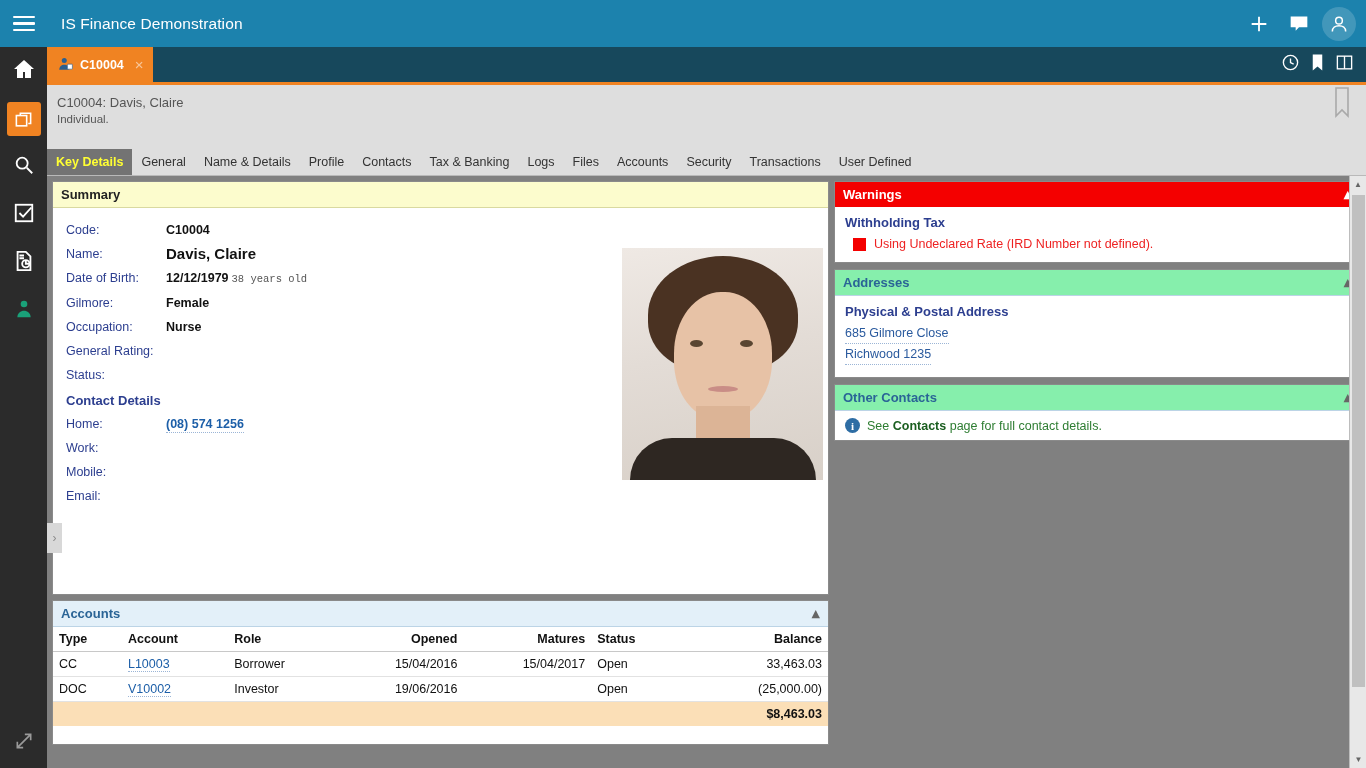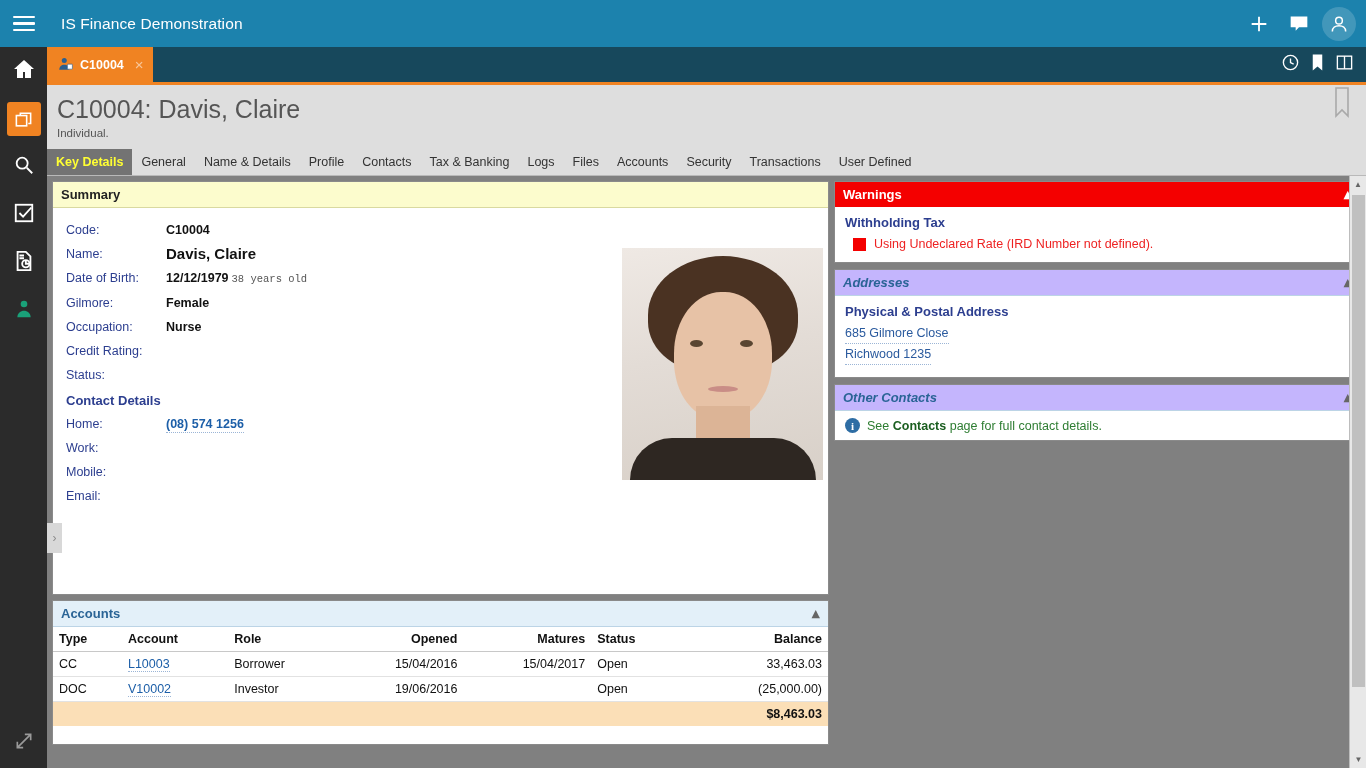--- a/index.html
+++ b/index.html
@@ -56,21 +56,21 @@
     gap: 7px; padding: 0 9px 0 11px; font-size: 12.5px; font-weight: bold;
   }
   .tab-close { color: rgba(255,255,255,.55); font-size: 15px; font-weight: normal; margin-left: 4px; }
   .tabbar-right { margin-left: auto; display: flex; align-items: center; gap: 8px; padding-right: 12px; height: 35px; }
 
   
   .page-head {
     position: absolute; left: 47px; top: 82px; width: 1319px; height: 67px;
     background: #dedede; border-top: 3px solid #f08322;
   }
-  .page-title { font-size: 25px; color: #555; margin: 10px 0 0 10px; font-weight: normal; }
+  .page-title { font-size: 13px; color: #555; margin: 10px 0 0 10px; font-weight: normal; }
   .page-sub { font-size: 11.5px; color: #555; margin: 3px 0 0 10px; }
   .ribbon { position: absolute; right: 14px; top: 2px; }
 
   
   .navtabs {
     position: absolute; left: 47px; top: 149px; width: 1319px; height: 27px;
     background: #dedede; display: flex; align-items: stretch;
     border-bottom: 1px solid #b9b9b9;
   }
   .navtab {
@@ -141,21 +141,21 @@
 
   
   .rcol { position: absolute; left: 787px; top: 5px; width: 527px; }
   .warn .panel-head { background: #f40000; color: #fff; }
   .warn-body { padding: 8px 10px 11px 10px; }
   .warn-title { font-size: 13px; font-weight: bold; color: #2c3e8f; margin-bottom: 7px; }
   .warn-row { display: flex; align-items: center; gap: 8px; padding-left: 8px; }
   .warn-sq { width: 13px; height: 13px; background: #f40000; }
   .warn-txt { color: #ee2222; font-size: 12.5px; }
   .addr { margin-top: 6px; }
-  .addr .panel-head, .oc .panel-head { background: #c4b5fd; color: #2a6496; border-bottom: 1px solid #bcd4e6; font-style: italic; }
+  .addr .panel-head, .oc .panel-head { background: #86efac; color: #2a6496; border-bottom: 1px solid #bcd4e6; }
   .addr-body { padding: 8px 10px 12px 10px; }
   .addr-title { font-size: 13px; font-weight: bold; color: #2c3e8f; margin-bottom: 4px; }
   .addr-line { font-size: 12.5px; color: #2a5a9e; border-bottom: 1px dotted #9bb5d6; display: inline-block; line-height: 19px; }
   .oc { margin-top: 6px; }
   .oc-body { padding: 7px 10px; display: flex; align-items: center; gap: 7px; }
   .info-dot {
     width: 15px; height: 15px; border-radius: 50%; background: #2e6da4; color: #fff;
     font-size: 11px; font-weight: bold; display: flex; align-items: center; justify-content: center;
     font-family: "Liberation Serif", serif;
   }
@@ -373,21 +373,21 @@
         </div>
         <div class="kv">
           <div class="k">Gilmore:</div>
           <div class="v"><b>Female</b></div>
         </div>
         <div class="kv">
           <div class="k">Occupation:</div>
           <div class="v"><b>Nurse</b></div>
         </div>
         <div class="kv">
-          <div class="k">Credit Rating:</div>
+          <div class="k">General Rating:</div>
           <div class="v"></div>
         </div>
         <div class="kv">
           <div class="k">Status:</div>
           <div class="v"></div>
         </div>
 
         <div class="photo">
           <div class="hair"></div>
           <div class="face"></div>

